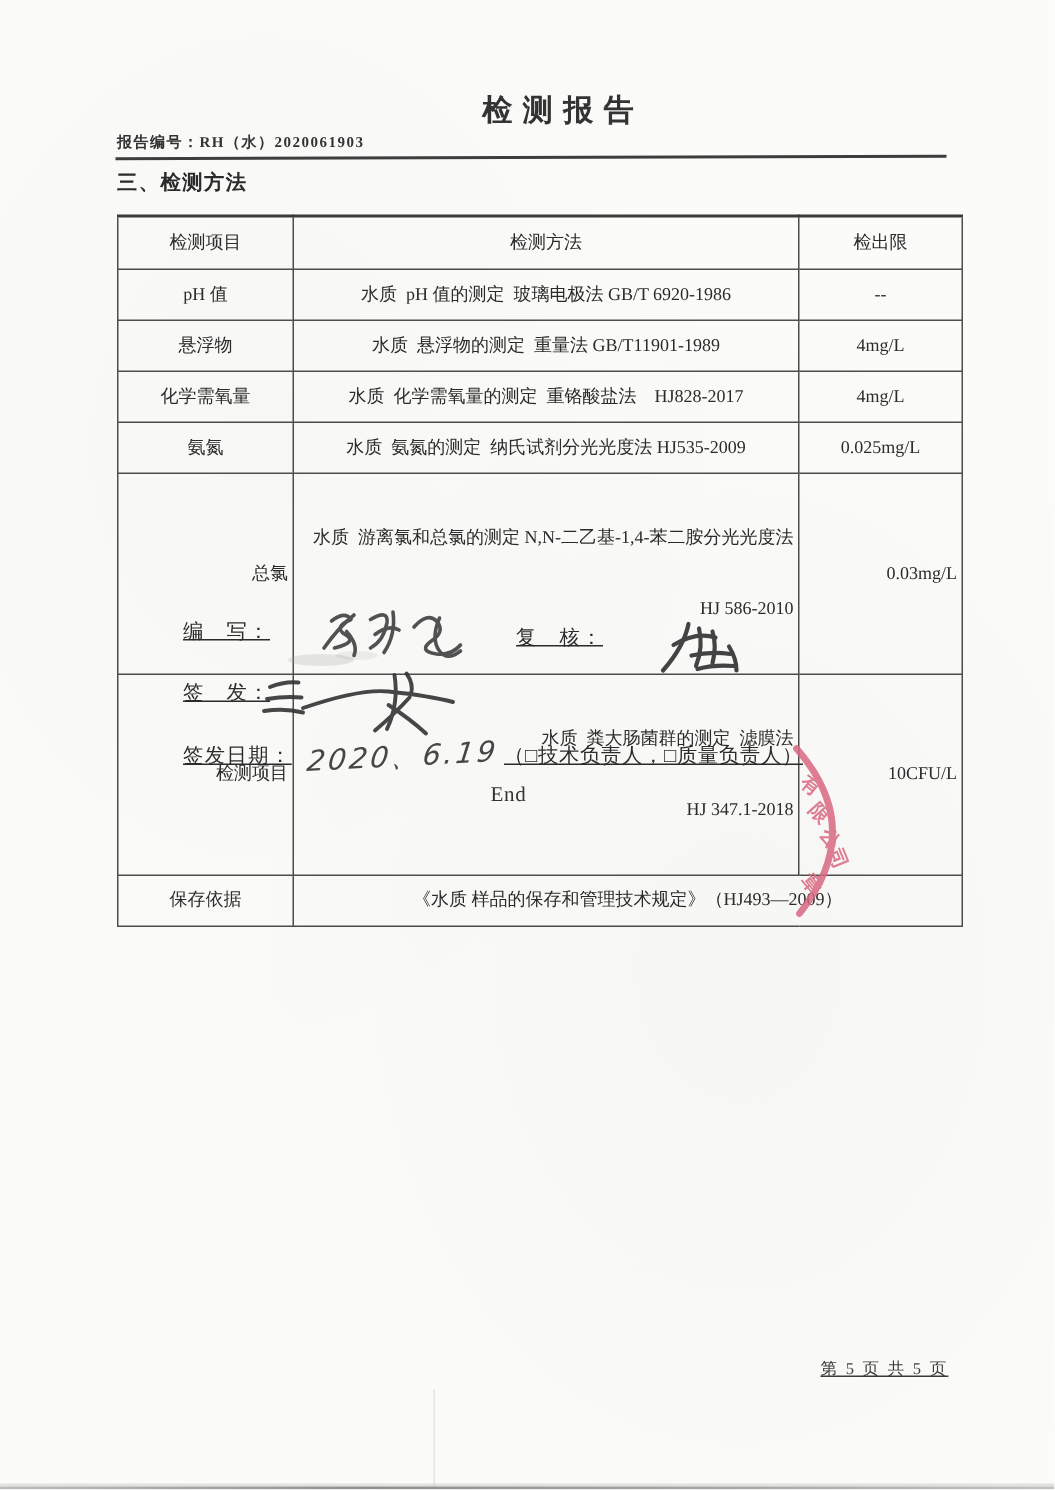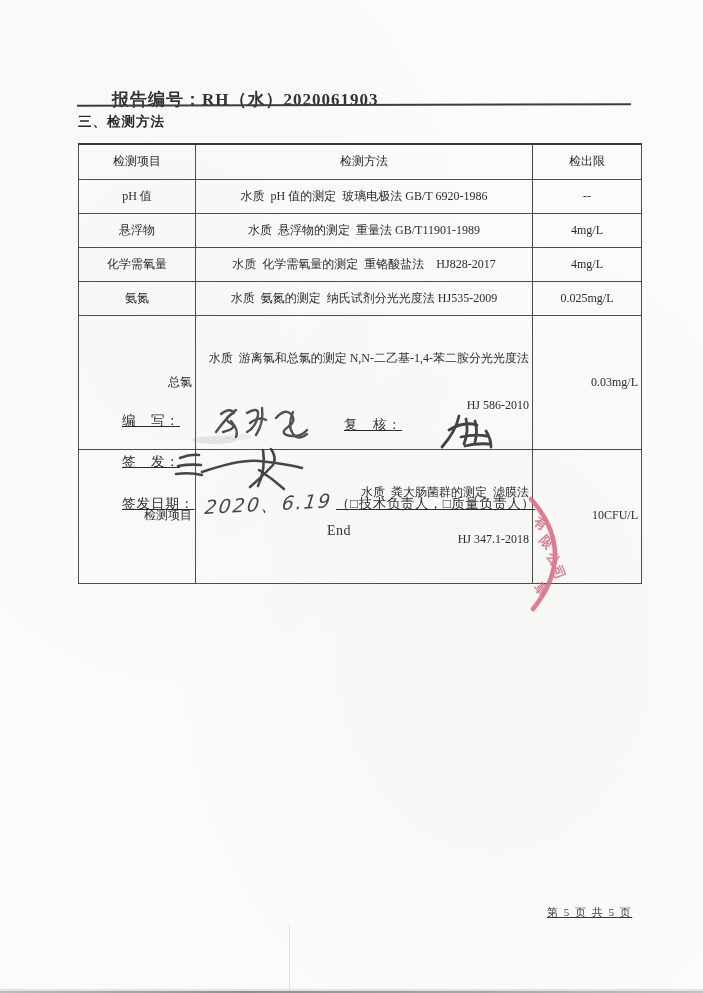--- a/index.html
+++ b/index.html
@@ -16,23 +16,22 @@
   }
   .doc-title{
     position:absolute;top:60px;left:0;width:100%;
     text-align:center;
     font-size:20px;font-weight:600;letter-spacing:7px;
     color:#333;
     padding-left:48px;box-sizing:border-box;
   }
   .report-line{
     position:absolute;left:78px;top:88px;
-    font-size:17px;font-weight:700;letter-spacing:1px;color:#333;
+    font-size:10px;font-weight:700;letter-spacing:1px;color:#333;
     white-space:pre;
-    margin-left:34px;
   }
   .head-rule{
     position:absolute;left:77px;top:104px;width:554px;height:2px;
     background:#3d3d3d;transform:rotate(-0.18deg);
   }
   .section-title{
     position:absolute;left:78px;top:113px;
     font-size:13.5px;font-weight:700;color:#2a2a2a;letter-spacing:1px;
   }
   table.methods{
@@ -77,20 +76,21 @@
   .crease{
     position:absolute;left:289px;top:926px;width:1px;height:65px;
     background:rgba(110,110,110,0.16);
   }
 </style>
 </head>
 <body>
 
 <div class="page">
 
+  <div class="doc-title">检测报告</div>
 
   <div class="report-line">报告编号：RH（水）2020061903</div>
   <div class="head-rule"></div>
 
   <div class="section-title">三、检测方法</div>
 
   <table class="methods">
     <tbody>
         <tr class="h-hdr">
       <td class="col-item">检测项目</td>
@@ -125,20 +125,24 @@
       </td>
       <td>0.03mg/L</td>
     </tr>
     <tr class="h-tall">
       <td>检测项目</td>
       <td>
         <div>水质  粪大肠菌群的测定  滤膜法</div>
         <div>HJ 347.1-2018</div>
       </td>
       <td>10CFU/L</td>
+    </tr>
+    <tr class="h-std">
+      <td>保存依据</td>
+      <td colspan="2">《水质 样品的保存和管理技术规定》（HJ493—2009）</td>
     </tr>
   </tbody>
     </table>
 
   <div class="sig-label" style="left:122px;top:412px;">编　写：</div>
   <div class="sig-label" style="left:344px;top:416px;">复　核：</div>
   <div class="sig-label" style="left:122px;top:453px;">签　发：</div>
   <div class="sig-label" style="left:336px;top:456px;letter-spacing:0.5px;margin-top:39px;">（□技术负责人，□质量负责人）</div>
   <div class="sig-label" style="left:122px;top:495px;">签发日期：</div>
 

